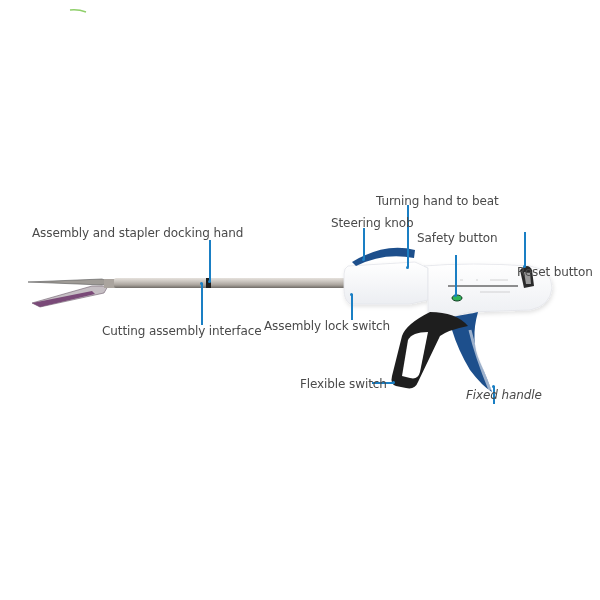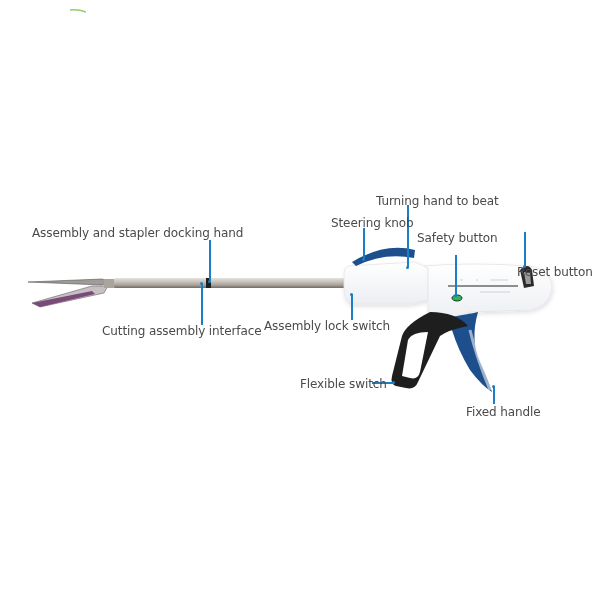--- a/index.html
+++ b/index.html
@@ -100,14 +100,14 @@
   <div class="dot" style="left:492px; top:385px;"></div>
 
   <div class="label" style="left:32px; top:226px;">Assembly and stapler docking hand</div>
   <div class="label" style="left:66px; top:324px;margin-left:36px;">Cutting assembly interface</div>
   <div class="label" style="left:307px; top:216px;margin-left:24px;">Steering knob</div>
   <div class="label" style="left:376px; top:194px;">Turning hand to beat</div>
   <div class="label" style="left:417px; top:231px;">Safety button</div>
   <div class="label" style="left:517px; top:217px;margin-top:48px;">Reset button</div>
   <div class="label" style="left:264px; top:319px;">Assembly lock switch</div>
   <div class="label" style="left:300px; top:377px;">Flexible switch</div>
-  <div class="label" style="left:466px; top:405px;">Fixed handle</div>
+  <div class="label" style="left:466px; top:388px;font-style:italic;">Fixed handle</div>
 </div>
 
 </body></html>

